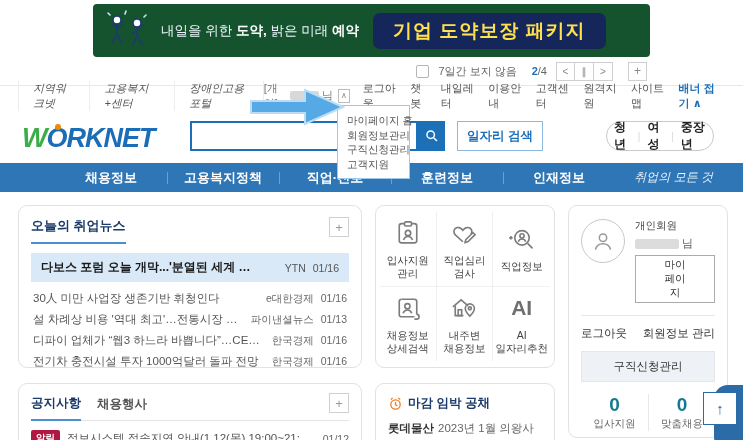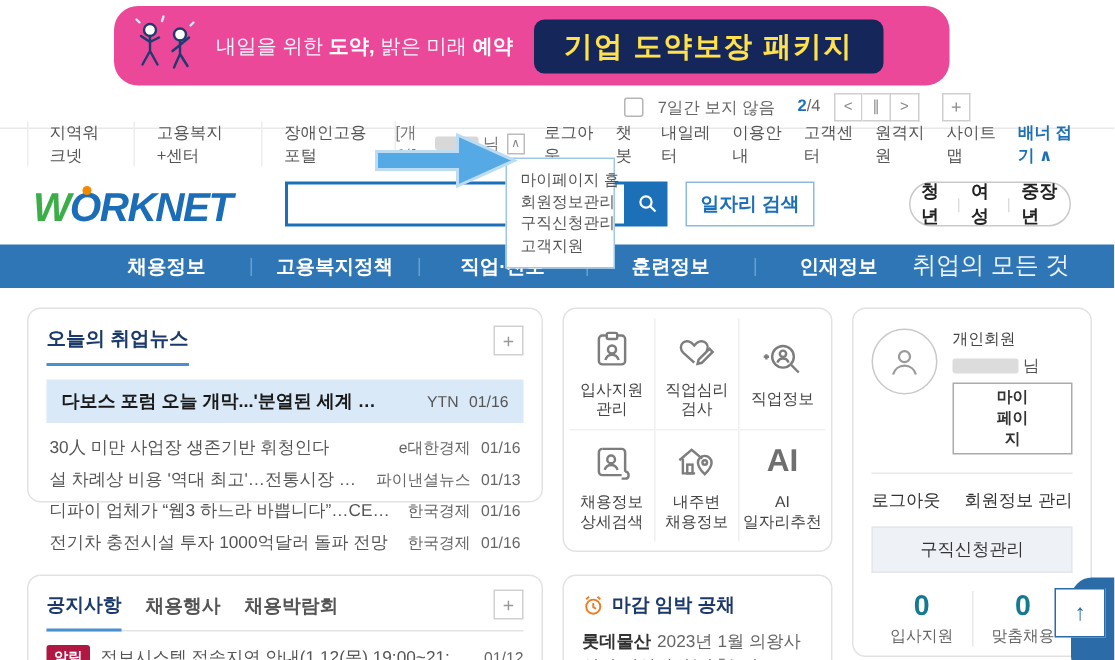--- a/index.html
+++ b/index.html
@@ -1,22 +1,22 @@
 <!DOCTYPE html>
 <html><head>
 <meta charset="utf-8">
 <style>
   * { box-sizing: border-box; margin: 0; padding: 0; }
   html,body { width:743px; height:440px; background:#fff;
     font-family:"Liberation Sans","DejaVu Sans",sans-serif; }
   .page { position:relative; width:743px; height:440px; overflow:hidden; background:#fff; }
 
   
-  .banner { position:absolute; left:76px; top:4px; width:557px; height:53px;
-    background:#ec4899; border-radius:16px; display:flex; align-items:center; padding:0 14px 0 8px; }
+  .banner { position:absolute; left:93px; top:4px; width:557px; height:53px;
+    background:#14532d; border-radius:4px; display:flex; align-items:center; padding:0 14px 0 8px; }
   .banner-illu { width:52px; height:46px; flex:0 0 auto; }
   .banner-slogan { color:#eef6fd; font-size:13.5px; margin-left:8px; white-space:nowrap; }
   .banner-slogan b { color:#fff; font-weight:bold; }
   .banner-badge { margin-left:14px; background:#15265a; color:#ffe14b; font-weight:bold;
     font-size:19px; letter-spacing:1px; padding:5px 20px; border-radius:7px; white-space:nowrap; }
 
   
   .banner-controls { position:absolute; top:61px; right:96px; height:20px; display:flex;
     align-items:center; gap:9px; font-size:11px; color:#666; }
   .chk { width:13px; height:13px; border:1px solid #b5b5b5; border-radius:2px; background:#fff; }
@@ -24,21 +24,21 @@
   .pg .cur { color:#1d6fb8; font-weight:bold; }
   .btn-group { display:flex; }
   .sq-btn { width:19px; height:19px; border:1px solid #cfcfcf; background:#fff; color:#8a8a8a;
     font-size:10px; display:flex; align-items:center; justify-content:center; }
   .btn-group .sq-btn + .sq-btn { border-left:none; }
   .plus-btn { margin-left:6px; font-size:12px; }
 
   
   .utilbar { position:absolute; left:0; right:0; top:85px; height:20px; border-top:1px solid #e8e8e8;
     display:flex; justify-content:space-between; align-items:center; padding:0 18px; font-size:11px; color:#555; }
-  .util-left { display:flex; height:100%; align-items:center; }
+  .util-left { display:flex; height:100%; align-items:center;font-style:italic; }
   .util-left .u-item { padding:0 14px; border-right:1px solid #ededed; cursor:pointer; }
   .util-left .u-item:first-child { border-left:1px solid #ededed; }
   .util-right { display:flex; align-items:center; gap:13px; }
   .user-chip { display:flex; align-items:center; gap:3px; color:#777; }
   .blur-name { display:inline-block; width:36px; height:9px; background:#d8d8d8; border-radius:2px; }
   .toggle-btn { width:14px; height:14px; border:1px solid #bcbcbc; background:#fff; color:#888;
     font-size:8px; line-height:12px; text-align:center; margin-left:2px; }
   .banner-toggle { color:#1d6fb8; font-weight:bold; }
 
   
@@ -65,27 +65,27 @@
   .audience .sep { color:#d8d8d8; font-size:10px; }
 
   
   .nav { position:absolute; left:0; right:0; top:163px; height:29px; background:#2e76b5;
     display:flex; align-items:center; }
   .nav-items { display:flex; margin-left:55px; }
   .nav-item { width:112px; text-align:center; color:#fff; font-weight:bold; font-size:13px;
     position:relative; cursor:pointer; }
   .nav-item + .nav-item::before { content:""; position:absolute; left:0; top:3px; height:12px;
     width:1px; background:rgba(255,255,255,.3); }
-  .nav-right { position:absolute; right:30px; color:#eaf3fb; font-size:16px; cursor:pointer; }
+  .nav-right { position:absolute; right:30px; color:#eaf3fb; font-size:12px; cursor:pointer;font-style:italic; }
 
   
   .card { position:absolute; background:#fff; border:1px solid #e2e2e2; border-radius:9px; }
 
   
-  .news-card { left:18px; top:205px; width:344px; height:130px; padding:11px 12px; }
+  .news-card { left:18px; top:205px; width:344px; height:163px; padding:11px 12px; }
   .card-head { display:flex; justify-content:space-between; align-items:flex-start; }
   .card-title { font-size:13px; font-weight:bold; color:#1b3a6b; padding-bottom:7px;
     border-bottom:2px solid #4a8fd0; }
   .add-btn { width:20px; height:20px; border:1px solid #d0d0d0; background:#fff; color:#999;
     font-size:13px; line-height:17px; text-align:center; cursor:pointer; }
   .headline { margin-top:9px; background:#d9e9f7; padding:6px 10px; display:flex;
     justify-content:space-between; align-items:center; cursor:pointer; }
   .headline .h-text { font-size:12px; font-weight:bold; color:#1a1a1a; white-space:nowrap;
     overflow:hidden; text-overflow:ellipsis; }
   .h-meta { font-size:10.5px; color:#555; white-space:nowrap; margin-left:24px; }
@@ -111,21 +111,21 @@
 
   
   .member-card { left:568px; top:205px; width:160px; height:233px; padding:13px 12px; }
   .m-top { display:flex; }
   .avatar { width:44px; height:44px; border:1px solid #c9c9c9; border-radius:50%;
     display:flex; align-items:center; justify-content:center; flex:0 0 auto; background:#fff; }
   .m-id { margin-left:10px; }
   .m-type { font-size:10.5px; color:#444; }
   .m-name { display:flex; align-items:center; gap:3px; margin:3px 0 4px; font-size:11px; color:#555; }
   .m-blur { display:inline-block; width:44px; height:10px; background:#dcdcdc; border-radius:2px; }
-  .mypage-btn { font-size:10.5px; font-weight:bold; color:#333; border:1px solid #ababab;
+  .mypage-btn { font-size:10.5px; font-weight:normal; color:#333; border:1px solid #ababab;
     background:#fff; padding:2px 25px; cursor:pointer; }
   .m-links { display:flex; justify-content:space-between; margin-top:12px; padding-top:10px;
     border-top:1px solid #e8e8e8; font-size:11.5px; color:#333; }
   .m-links span { cursor:pointer; }
   .m-apply { margin-top:10px; background:#eef1f5; border:1px solid #e3e7ec; text-align:center;
     font-size:11.5px; color:#333; padding:7px 0; cursor:pointer; }
   .m-stats { margin-top:12px; display:grid; grid-template-columns:1fr 1fr; row-gap:11px; }
   .stat { text-align:center; cursor:pointer; }
   .stat:nth-child(even) { border-left:1px solid #e8e8e8; }
   .stat .v { font-size:19px; font-weight:800; }
@@ -397,21 +397,20 @@
         <div class="v"><span class="v-blur"></span></div>
         <div class="l">이력서 열람</div>
       </div>
     </div>
   </div>
 
   <div class="card notice-card">
     <div class="tabs">
       <span class="tab active">공지사항</span>
       <span class="tab">채용행사</span>
-      <span class="tab">채용박람회</span>
       <button class="add-btn">+</button>
     </div>
     <div class="notice-item">
       <span class="alert-badge">알림</span>
       <span class="notice-text">정보시스템 접속지연 안내(1.12(목) 19:00~21:40)</span>
       <span class="notice-date">01/12</span>
     </div>
   </div>
 
   <div class="card deadline-card">

